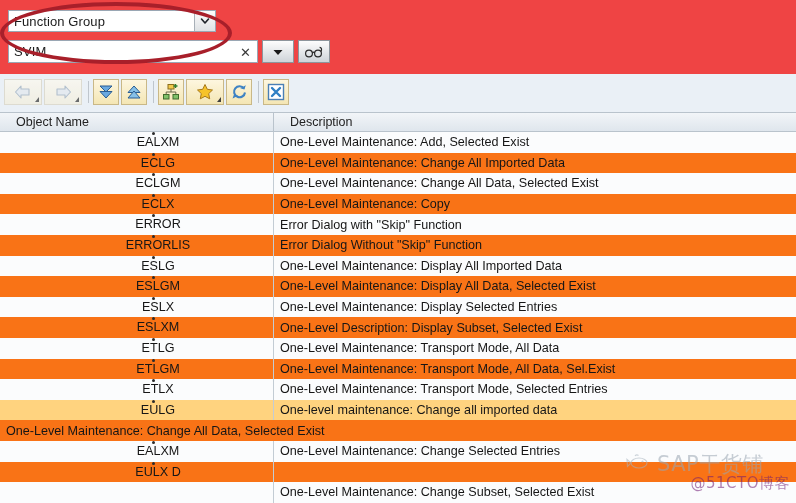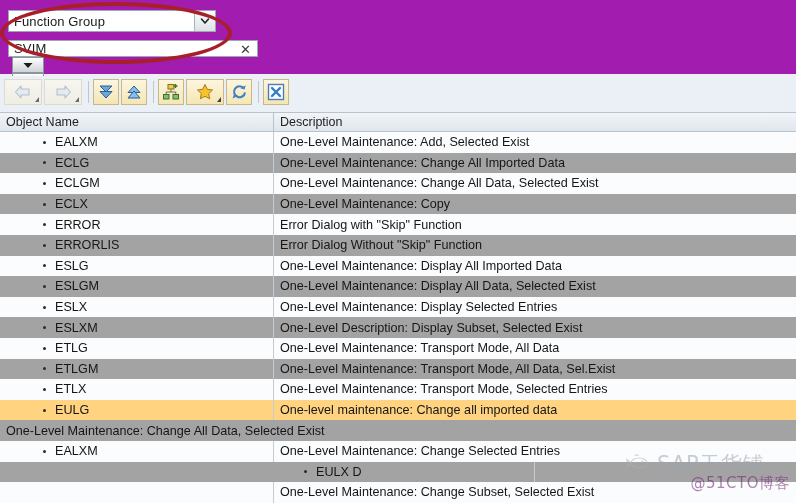--- a/index.html
+++ b/index.html
@@ -22,21 +22,21 @@
     background: #eaf0f6;
     overflow: hidden;
   }
 
   
   .top-area {
     position: absolute;
     left: 0; top: 0;
     width: 796px;
     height: 74px;
-    background: #a21caf;
+    background: #ef4444;
   }
 
   .combo-wrap {
     position: absolute;
     left: 8px;
     top: 10px;
     width: 208px;
     height: 22px;
     box-sizing: border-box;
     border: 1px solid #9aa7b4;
@@ -65,21 +65,20 @@
   }
   .combo-arrow svg { display: block; }
 
   .input-row {
     position: absolute;
     left: 8px;
     top: 40px;
     height: 22px;
     display: flex;
     align-items: stretch;
-    flex-direction: column;
   }
   .input-box {
     position: relative;
     width: 250px;
     height: 23px;
     box-sizing: border-box;
     border: 1px solid #9aa7b4;
     background: #ffffff;
     display: flex;
     align-items: center;
@@ -194,52 +193,53 @@
     background: linear-gradient(#f2f5f8, #dfe6ed);
     border-top: 1px solid #b9c3cc;
     border-bottom: 1px solid #b9c3cc;
     display: flex;
     align-items: center;
     box-sizing: border-box;
   }
   .th {
     font-size: 12.5px;
     color: #222;
-    padding-left: 6px;
+    padding-left: 16px;
     box-sizing: border-box;
     height: 100%;
     display: flex;
     align-items: center;
   }
   .th.col-name { width: 274px; border-right: 1px solid #b9c3cc; }
   .th.col-desc { flex: 1 1 auto; }
 
   .rows {
     position: relative;
   }
   .row {
     height: 20.6px;
     display: flex;
     align-items: center;
     box-sizing: border-box;
     font-size: 12.6px;
     color: #161616;
     background: #fbfcfd;
   }
-  .row.alt { background: #a3a3a3; justify-content: center; }
+  .row.alt { background: #f97316; }
   .row.highlight { background: #ffd37f; }
   .cell-name {
     width: 274px;
     box-sizing: border-box;
     height: 100%;
     border-right: 1px solid #c3ccd4;
     display: flex;
     align-items: center;
     padding-left: 43px;
     white-space: nowrap;
+    flex-direction: column;
   }
   .bullet {
     display: inline-block;
     width: 3px;
     height: 3px;
     background: #2b2b2b;
     border-radius: 50%;
     margin-right: 9px;
     flex: 0 0 auto;
   }

